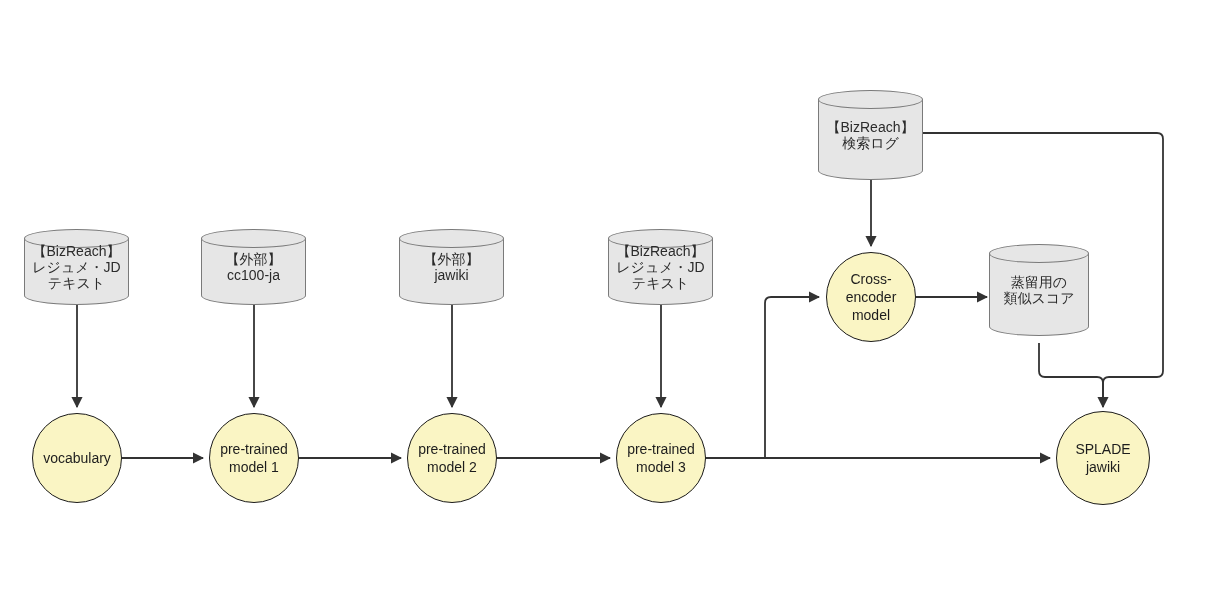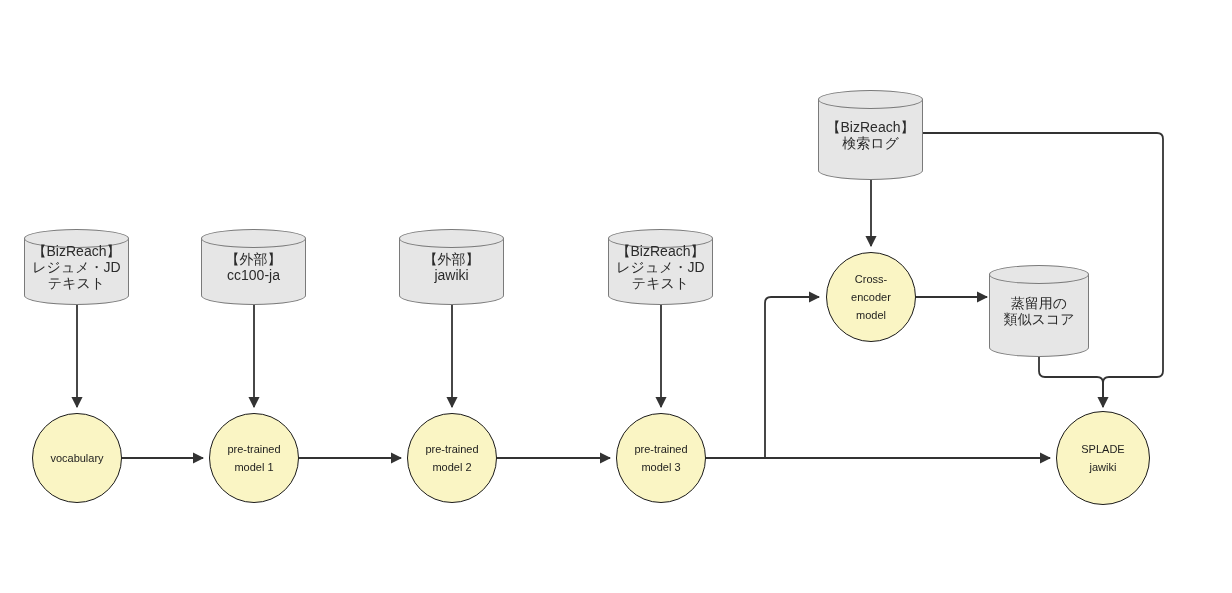--- a/index.html
+++ b/index.html
@@ -84,21 +84,21 @@
     box-sizing: border-box;
     border-radius: 50%;
     background: #faf5c4;
     border: 1.6px solid #1a1a1a;
     display: flex;
     align-items: center;
     justify-content: center;
   }
   .circ .label {
     text-align: center;
-    font-size: 11px;
+    font-size: 14px;
     line-height: 18px;
     color: #1d1d1d;
     white-space: pre-line;
     padding: 0 4px;
   }
 </style>
 </head>
 <body>
 
 <div id="canvas">
@@ -172,21 +172,21 @@
   </div>
 
   <div class="cyl" style="left:818px; top:90px; width:105px; height:90px;">
     <div class="body"></div>
     <div class="bottom"></div>
     <div class="top"></div>
     <div class="label">【BizReach】
 検索ログ</div>
   </div>
 
-  <div class="cyl" style="left:989px; top:265px; width:100px; height:92px;">
+  <div class="cyl" style="left:989px; top:244px; width:100px; height:92px;">
     <div class="body"></div>
     <div class="bottom"></div>
     <div class="top"></div>
     <div class="label">蒸留用の
 類似スコア</div>
   </div>
 
   <div class="circ" style="left:32px; top:413px; width:90px; height:90px;">
     <div class="label">vocabulary</div>
   </div>

